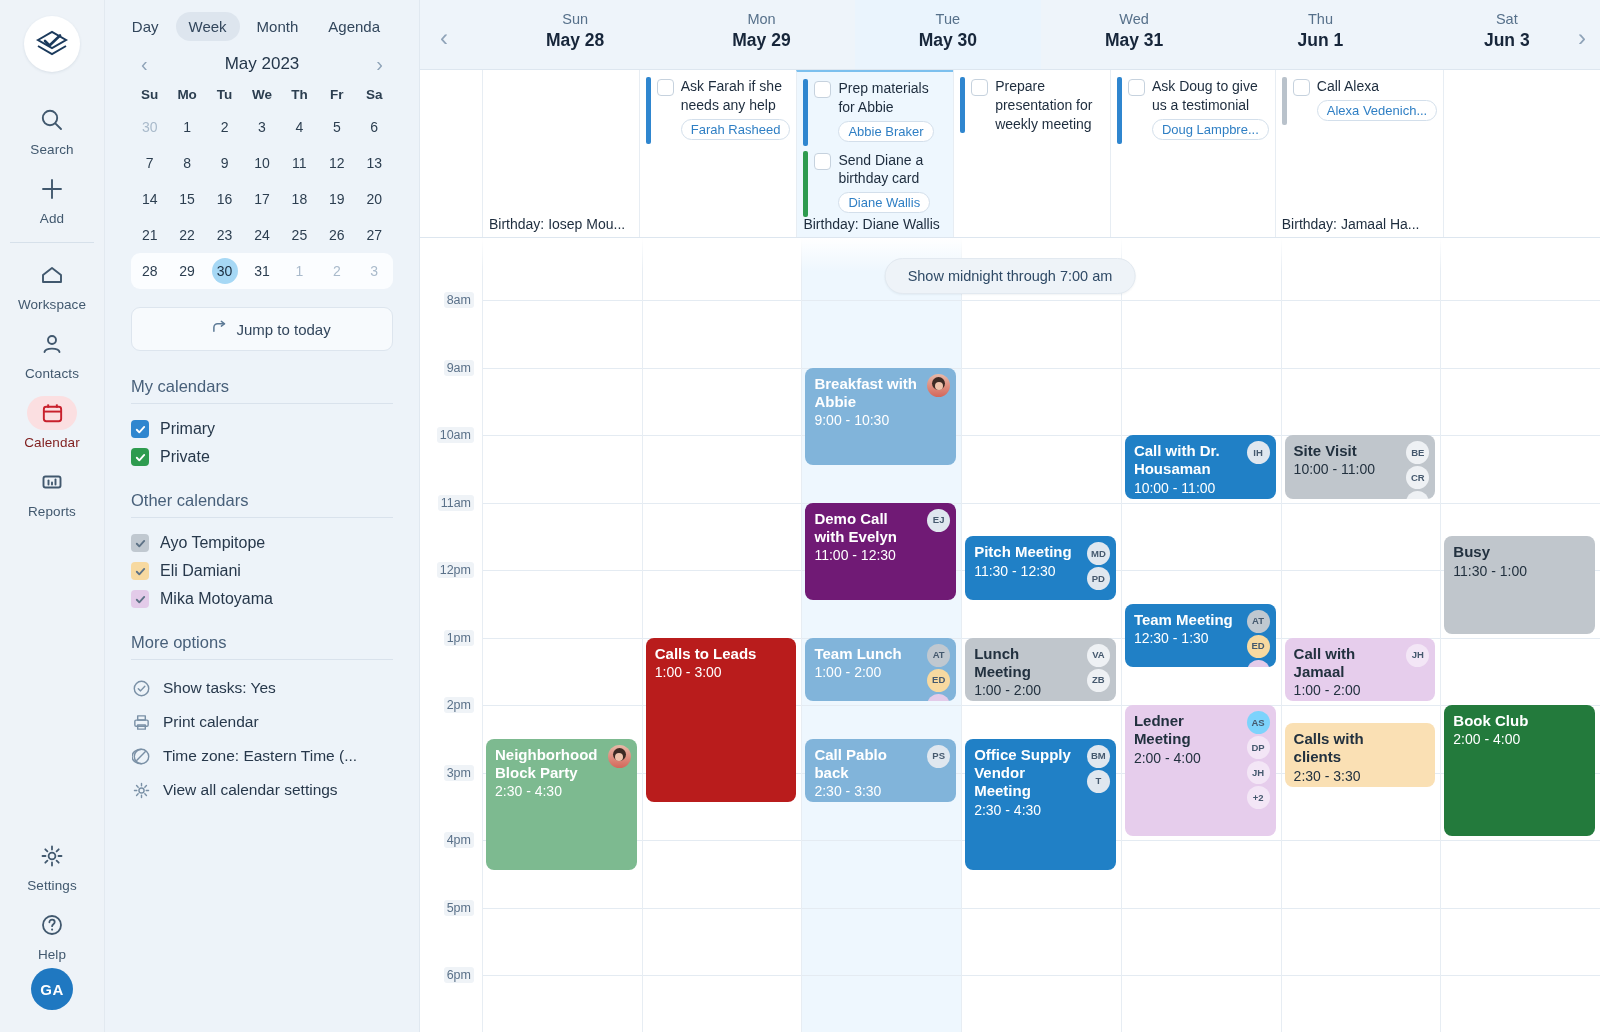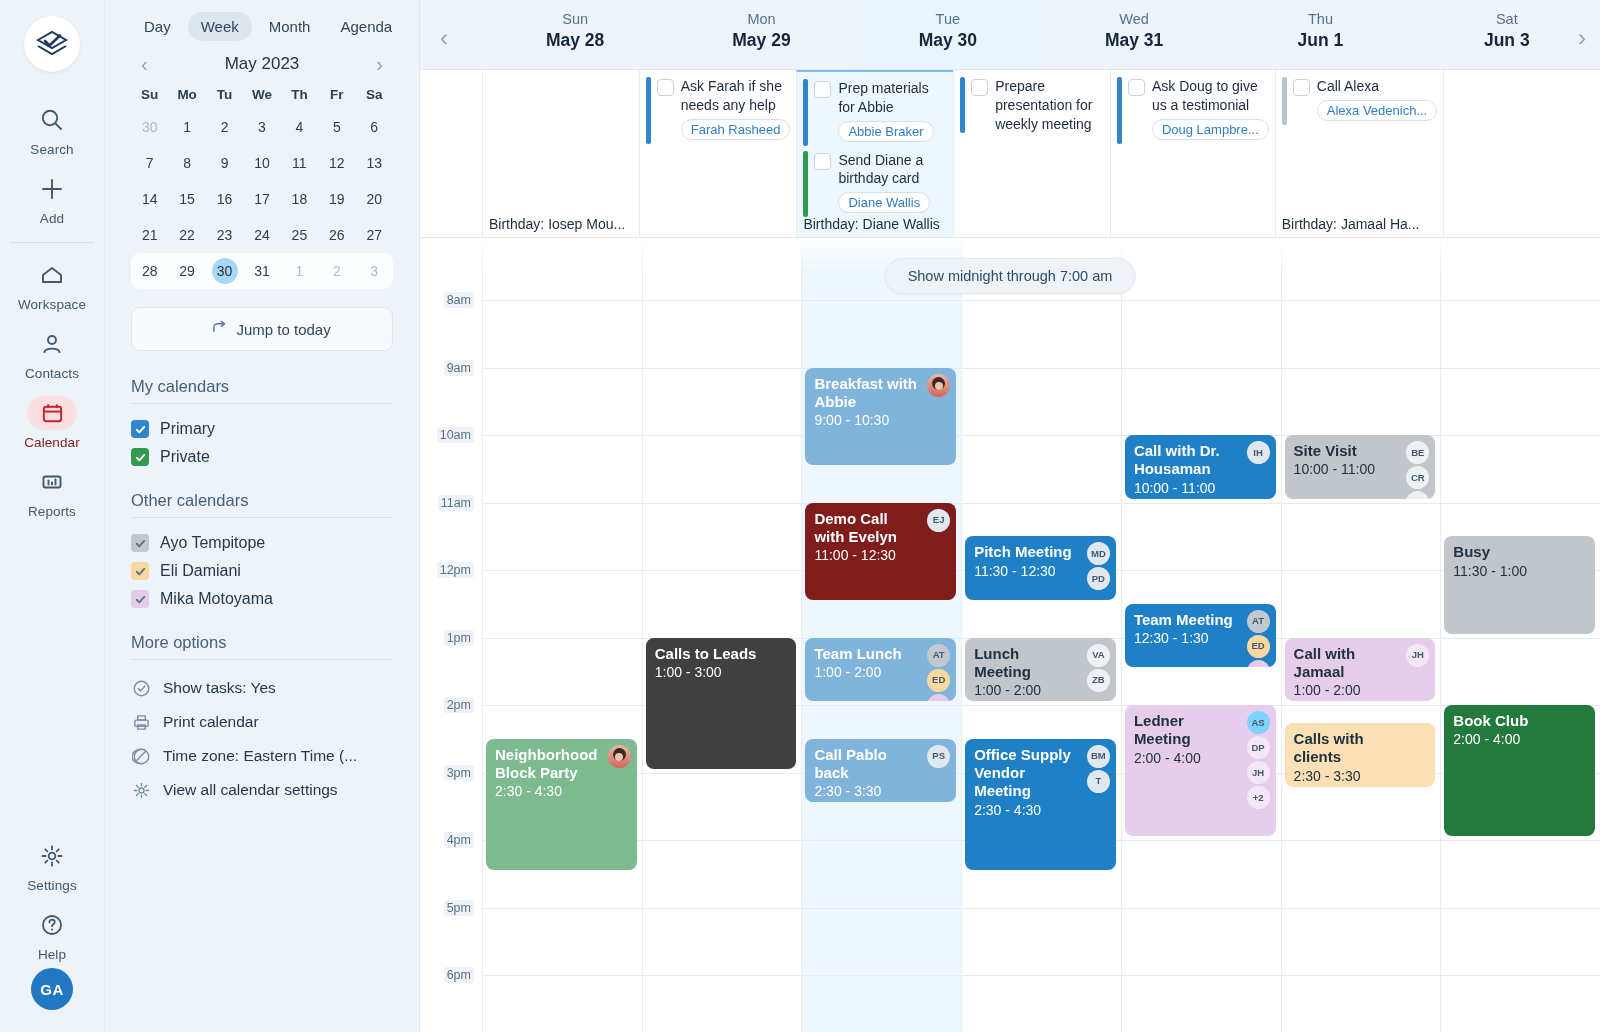--- a/index.html
+++ b/index.html
@@ -44,21 +44,21 @@
     display: flex; align-items: center; justify-content: center;
     margin-bottom: 22px; letter-spacing: .4px;
   }
 
   
   .panel {
     width: 315px; flex: 0 0 315px; height: 1032px;
     background: #edf3f9; padding: 12px 26px 0 26px;
     border-right: 1px solid #e0e8f0;
   }
-  .view-tabs { display: flex; gap: 4px; justify-content: space-between; margin-bottom: 10px; }
+  .view-tabs { display: flex; gap: 4px; justify-content: flex-end; margin-bottom: 10px; }
   .view-tab {
     font-size: 15px; color: #32465c; padding: 6px 13px; border-radius: 16px; cursor: pointer;
   }
   .view-tab.sel { background: #dde5ee; font-weight: 500; }
 
   .mc-head { display: flex; align-items: center; justify-content: space-between; padding: 3px 4px 9px; }
   .mc-title { font-size: 17px; color: #24364a; font-weight: 400; }
   .mc-nav { font-size: 20px; color: #8fa3b8; cursor: pointer; padding: 0 6px; line-height: 1; }
 
   table.mini { width: 100%; border-collapse: collapse; }
@@ -629,21 +629,21 @@
               <div class="hline" style="top: 129.5px;"></div>
               <div class="hline" style="top: 197px;"></div>
               <div class="hline" style="top: 264.5px;"></div>
               <div class="hline" style="top: 332px;"></div>
               <div class="hline" style="top: 399.5px;"></div>
               <div class="hline" style="top: 467px;"></div>
               <div class="hline" style="top: 534.5px;"></div>
               <div class="hline" style="top: 602px;"></div>
               <div class="hline" style="top: 669.5px;"></div>
               <div class="hline" style="top: 737px;"></div>
-              <div class="ev dark" style="background: #404040; top: 399.5px; height: 131px;">
+              <div class="ev dark" style="background: #b91c1c; top: 399.5px; height: 164px;">
                 <div class="ev-title">Calls to Leads</div>
                 <div class="ev-time">1:00 - 3:00</div>
               </div>
             </div>
             <div class="dcol today">
               <div class="hline" style="top: 62px;"></div>
               <div class="hline" style="top: 129.5px;"></div>
               <div class="hline" style="top: 197px;"></div>
               <div class="hline" style="top: 264.5px;"></div>
               <div class="hline" style="top: 332px;"></div>
@@ -653,21 +653,21 @@
               <div class="hline" style="top: 602px;"></div>
               <div class="hline" style="top: 669.5px;"></div>
               <div class="hline" style="top: 737px;"></div>
               <div class="ev dark" style="background: rgb(129, 180, 218); top: 129.5px; height: 97.25px;">
                 <div class="ev-title">Breakfast with Abbie</div>
                 <div class="ev-time">9:00 - 10:30</div>
                 <div class="av-stack">
                   <div class="av photo"></div>
                 </div>
               </div>
-              <div class="ev dark" style="background: #7f1d1d; top: 264.5px; height: 97.25px;">
+              <div class="ev dark" style="background: #701a75; top: 264.5px; height: 97.25px;">
                 <div class="ev-title">Demo Call with Evelyn</div>
                 <div class="ev-time">11:00 - 12:30</div>
                 <div class="av-stack">
                   <div class="av">EJ</div>
                 </div>
               </div>
               <div class="ev dark" style="background: rgb(129, 180, 218); top: 399.5px; height: 63.5px;">
                 <div class="ev-title">Team Lunch</div>
                 <div class="ev-time">1:00 - 2:00</div>
                 <div class="av-stack">

